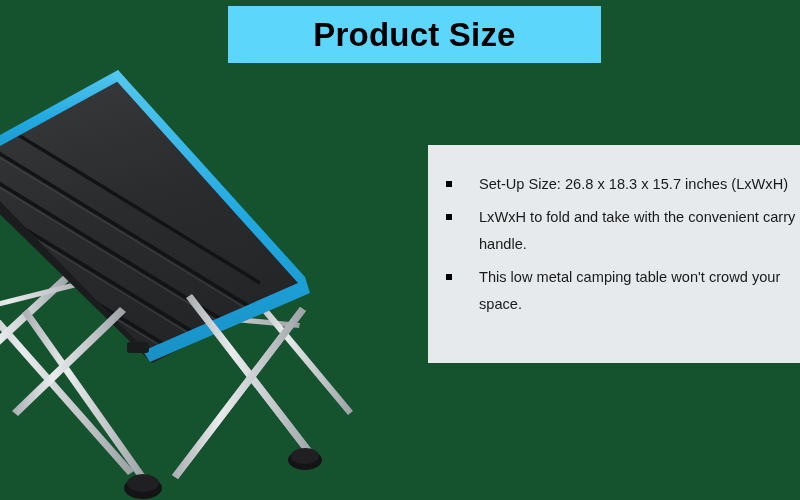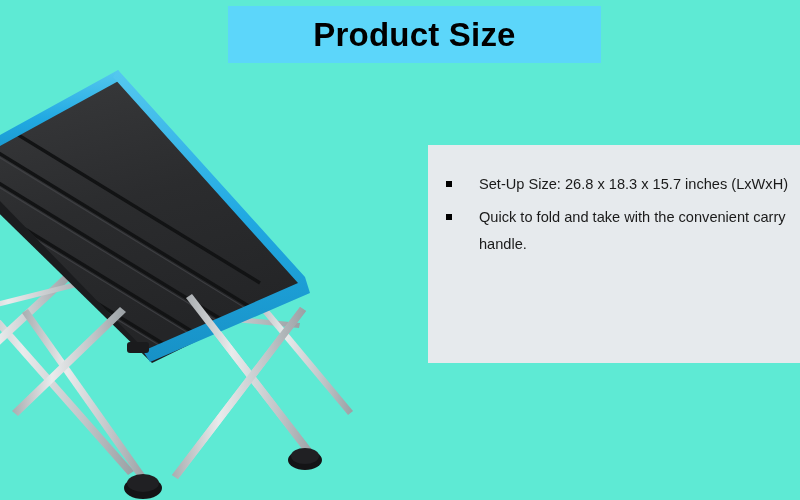--- a/index.html
+++ b/index.html
@@ -4,21 +4,21 @@
 <style>
   html, body {
     margin: 0;
     padding: 0;
     background: #ffffff;
   }
   #page {
     position: relative;
     width: 800px;
     height: 500px;
-    background: #5eead4;
+    background: #14532d;
     overflow: hidden;
     font-family: "Liberation Sans", sans-serif;
   }
 
   
   .banner {
     position: absolute;
     left: 228px;
     top: 6px;
     width: 373px;
@@ -185,18 +185,22 @@
   </div>
 
   <div class="spec-panel">
     <ul class="spec-list">
       <li class="spec-item">
         <span class="marker"></span>
         <span class="spec-text">Set-Up Size: 26.8 x 18.3 x 15.7 inches (LxWxH)</span>
       </li>
       <li class="spec-item">
         <span class="marker"></span>
-        <span class="spec-text">Quick to fold and take with the convenient carry handle.</span>
+        <span class="spec-text">LxWxH to fold and take with the convenient carry handle.</span>
+      </li>
+      <li class="spec-item">
+        <span class="marker"></span>
+        <span class="spec-text">This low metal camping table won't crowd your space.</span>
       </li>
     </ul>
   </div>
 
 </div>
 
 </body></html>

